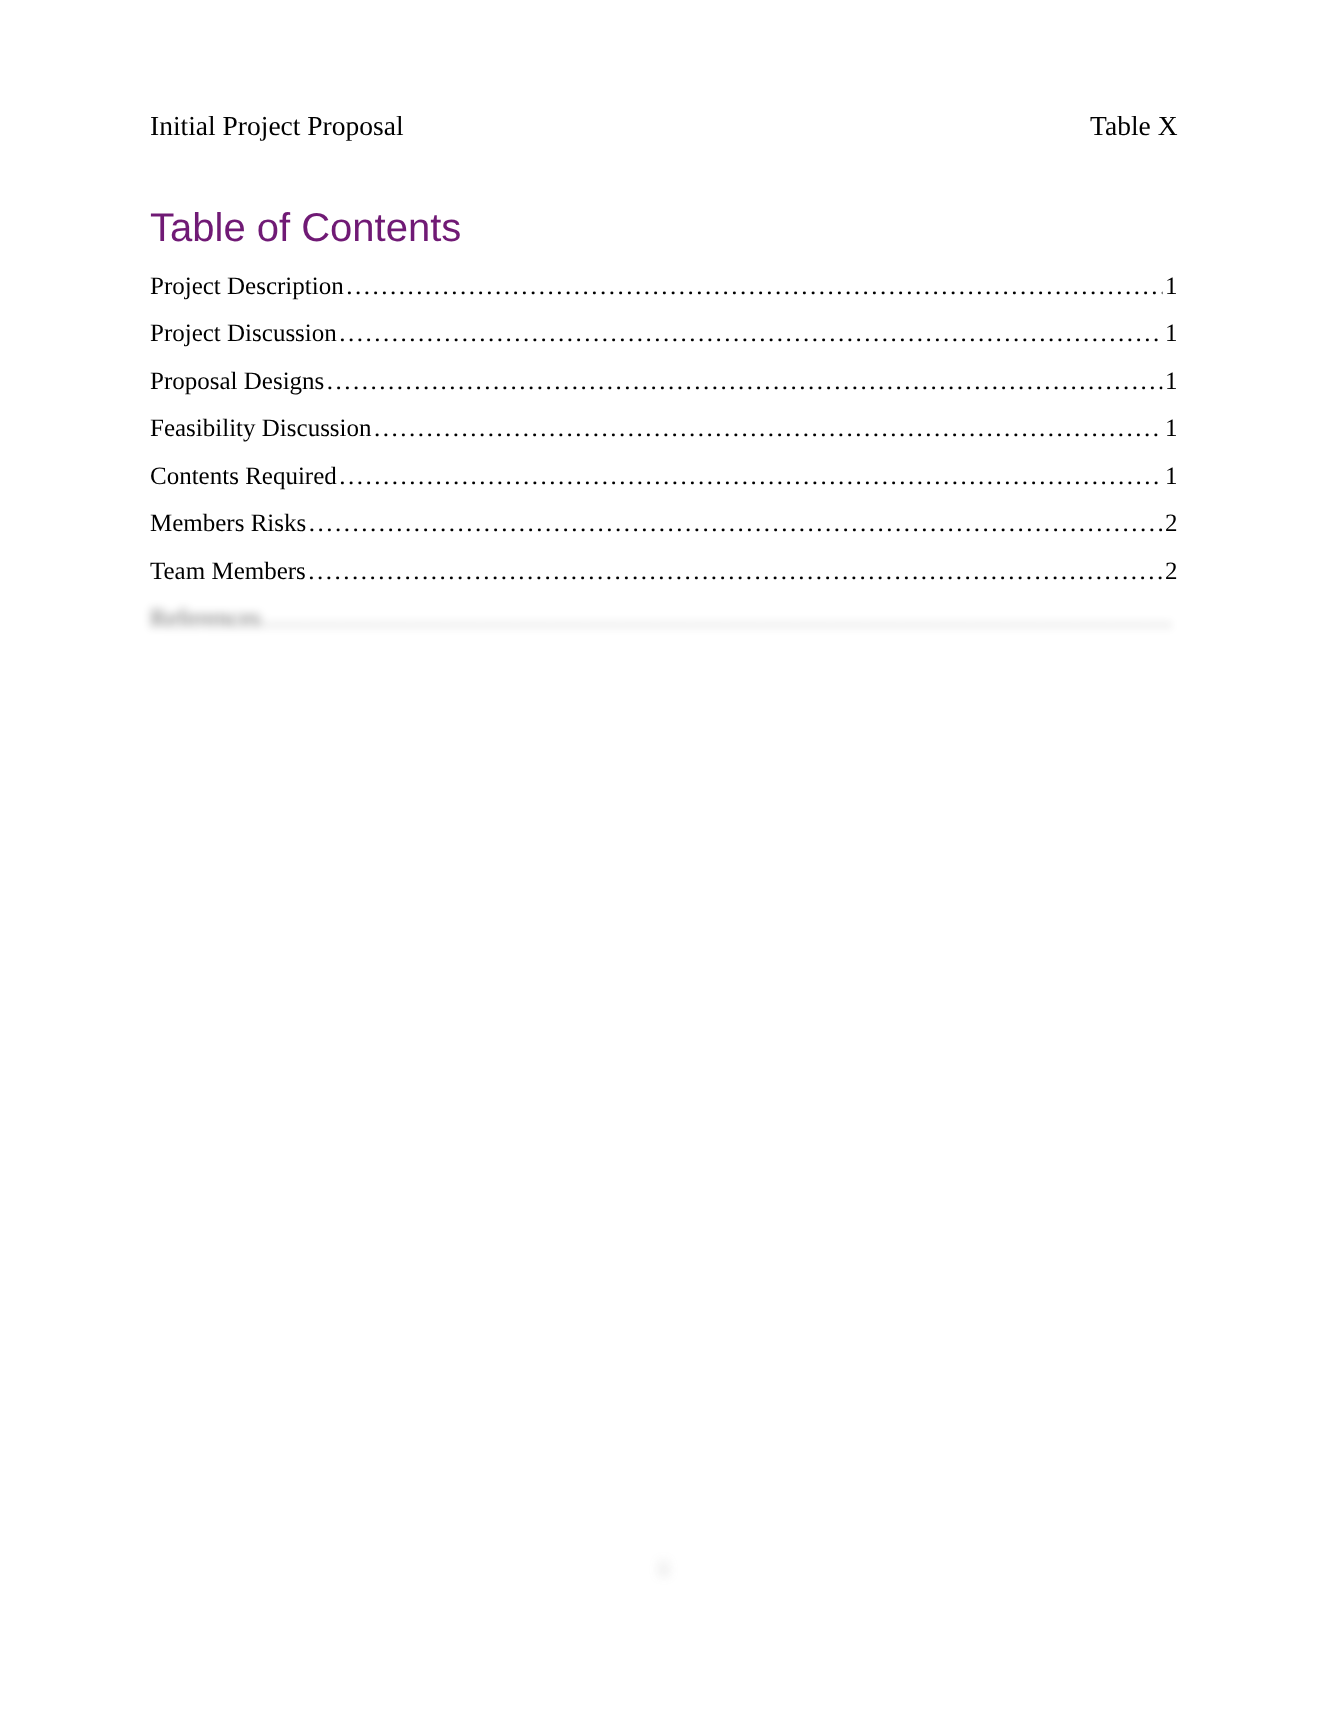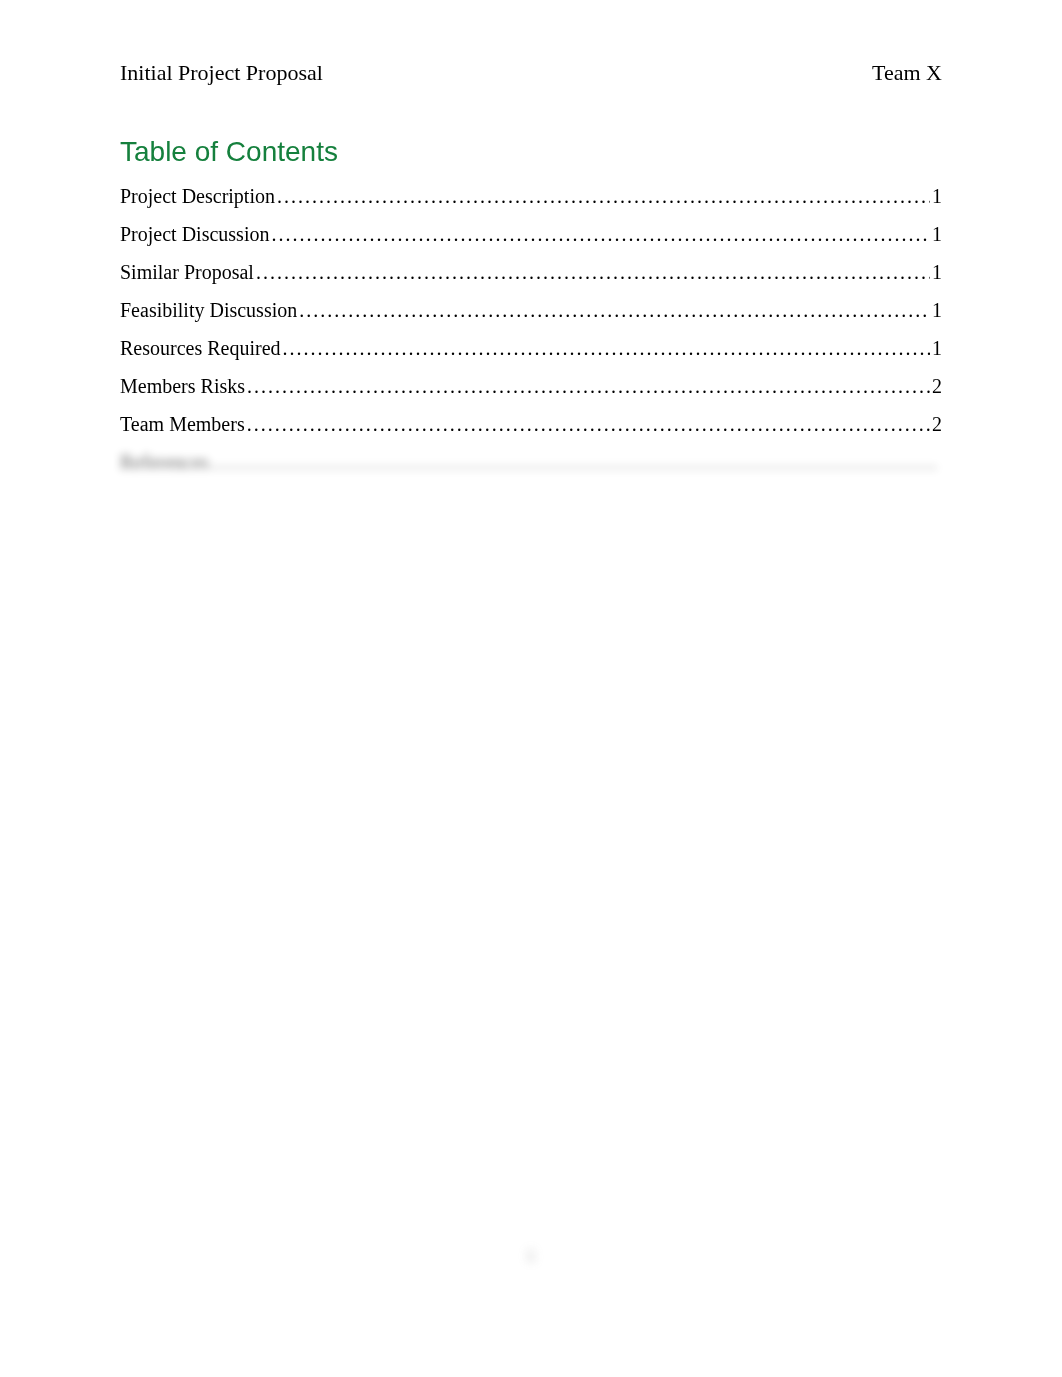--- a/index.html
+++ b/index.html
@@ -9,39 +9,39 @@
     }
     body {
       width: 1062px;
       height: 1377px;
       background: #ffffff;
       font-family: 'Times New Roman', Times, serif;
       color: #000000;
       position: relative;
     }
     .page {
-      padding: 60px 120px 60px 120px;
+      padding: 88px 120px 60px 120px;
     }
     .header {
       display: flex;
       justify-content: space-between;
       align-items: baseline;
       margin-bottom: 50px;
       font-size: 22px;
     }
     .header-left {
       font-weight: normal;
     }
     .header-right {
       font-weight: normal;
     }
     .toc-title {
       font-family: 'Calibri Light', 'Segoe UI Light', Arial, sans-serif;
-      font-size: 28px;
-      color: #15803d;
+      font-size: 32px;
+      color: #701a75;
       font-weight: 400;
       margin-bottom: 14px;
     }
     .toc-entries {
       font-size: 20px;
     }
     .toc-entry {
       display: flex;
       align-items: center;
       margin-bottom: 10px;
@@ -87,48 +87,48 @@
       opacity: 0.35;
       color: #888;
     }
   </style>
 </head>
 <body>
 
 <div class="page">
   <div class="header">
     <span class="header-left">Initial Project Proposal</span>
-    <span class="header-right">Team X</span>
+    <span class="header-right">Table X</span>
   </div>
 
   <h1 class="toc-title">Table of Contents</h1>
 
   <div class="toc-entries">
     <div class="toc-entry">
       <span class="toc-label">Project Description</span>
       <span class="toc-dots-line"></span>
       <span class="toc-page">1</span>
     </div>
     <div class="toc-entry">
       <span class="toc-label">Project Discussion</span>
       <span class="toc-dots-line"></span>
       <span class="toc-page">1</span>
     </div>
     <div class="toc-entry">
-      <span class="toc-label">Similar Proposal</span>
+      <span class="toc-label">Proposal Designs</span>
       <span class="toc-dots-line"></span>
       <span class="toc-page">1</span>
     </div>
     <div class="toc-entry">
       <span class="toc-label">Feasibility Discussion</span>
       <span class="toc-dots-line"></span>
       <span class="toc-page">1</span>
     </div>
     <div class="toc-entry">
-      <span class="toc-label">Resources Required</span>
+      <span class="toc-label">Contents Required</span>
       <span class="toc-dots-line"></span>
       <span class="toc-page">1</span>
     </div>
     <div class="toc-entry">
       <span class="toc-label">Members Risks</span>
       <span class="toc-dots-line"></span>
       <span class="toc-page">2</span>
     </div>
     <div class="toc-entry">
       <span class="toc-label">Team Members</span>

